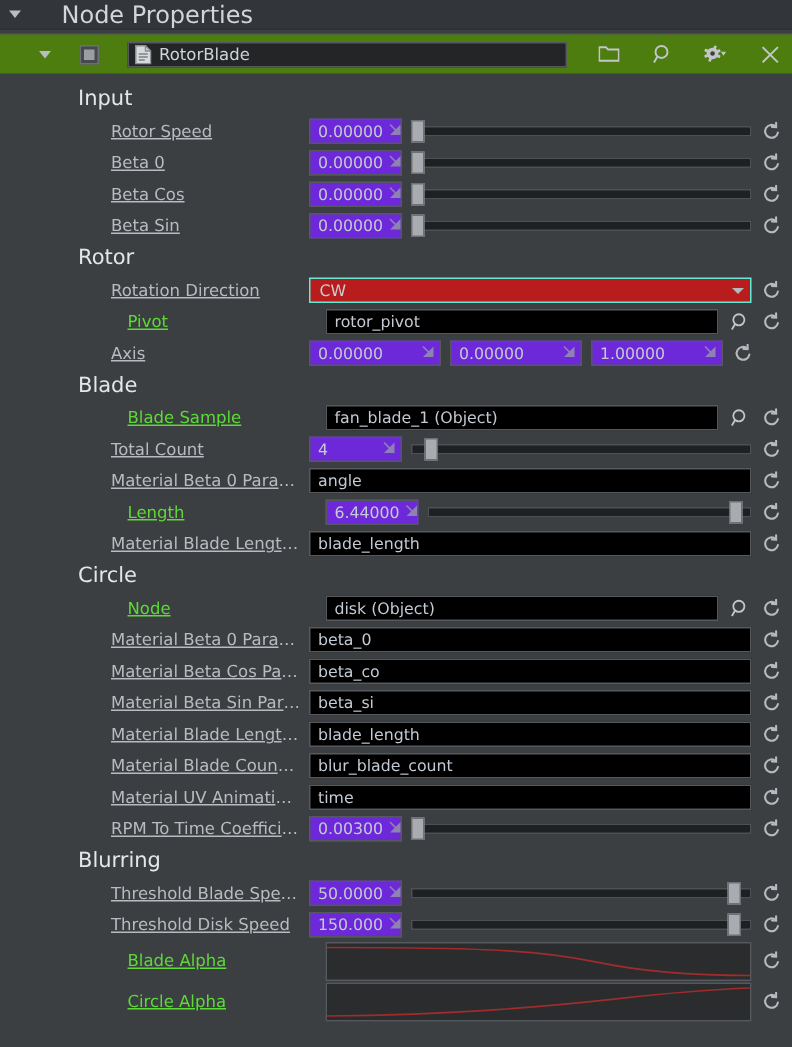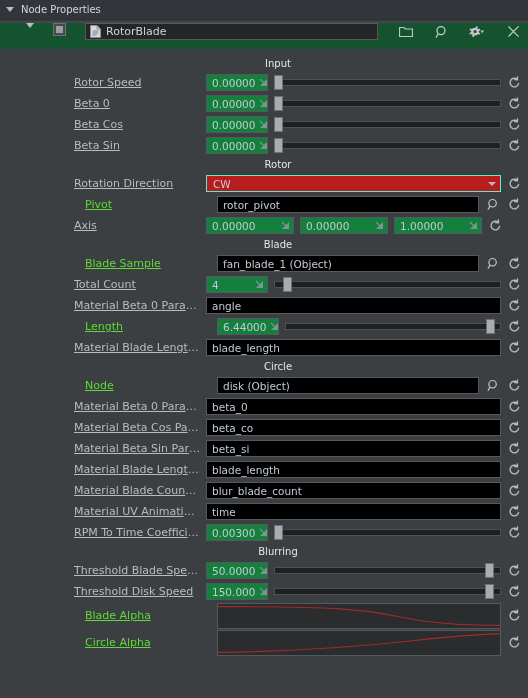--- a/index.html
+++ b/index.html
@@ -14,26 +14,26 @@
 
   
   .titlebar{
     height:19px;background:#32363a;display:flex;align-items:center;
     padding-left:6px;border-bottom:1px solid #2c3033;
   }
   .tri-down{
     width:0;height:0;border-left:4px solid transparent;border-right:4px solid transparent;
     border-top:5px solid #b9bdc1;margin-right:7px;
   }
-  .titlebar-label{color:#d2d6da;font-size:10px;}
+  .titlebar-label{color:#d2d6da;font-size:16px;margin-left:20px;}
 
   
   .nodebar{
-    height:26px;display:flex;align-items:flex-start;gap:19px;
-    padding:0 6px 0 26px;background:#14532d;
+    height:26px;display:flex;align-items:center;gap:19px;
+    padding:0 6px 0 26px;background:#4d7c0f;
     border-top:1px solid #4a4e52;margin-top:2px;
   }
   .nb-tri{
     width:0;height:0;border-left:4px solid transparent;border-right:4px solid transparent;
     border-top:5px solid #b9bdc1;
   }
   .nb-check{
     width:13px;height:13px;background:#46494d;border:1px solid #6c7074;
     display:flex;align-items:center;justify-content:center;box-sizing:border-box;
   }
@@ -43,34 +43,34 @@
     display:flex;align-items:center;gap:5px;padding:0 4px;box-sizing:border-box;
   }
   .doc-ico{width:11px;height:13px;position:relative;flex:none;}
   .doc-ico svg{display:block;}
   .node-name{color:#cfd4d9;font-size:11px;}
   .tb-ico{width:17px;height:17px;display:flex;align-items:center;justify-content:center;flex:none;}
 
   
   .body{padding:6px 0 0 0;}
   .section{
-    color:#e3e7ea;font-size:10px;padding:3px 0 3px 28px;text-align:center;
+    color:#e3e7ea;font-size:14px;padding:3px 0 3px 52px;
   }
   .row{height:21px;display:flex;align-items:center;}
   .label{
     width:206px;box-sizing:border-box;padding-left:74px;padding-right:6px;
     font-size:11px;color:#b8bcc0;white-space:nowrap;overflow:hidden;
     text-overflow:ellipsis;text-align:left;flex:none;text-decoration:underline;
   }
   .label.green{color:#5ed936;margin-left:11px;}
   .ctl{flex:1;display:flex;align-items:center;gap:6px;padding-right:6px;min-width:0;}
 
   
   .num{
-    height:17px;background:#15803d;border:1px solid #55585c;box-sizing:border-box;
+    height:17px;background:#6d28d9;border:1px solid #55585c;box-sizing:border-box;
     display:flex;align-items:center;justify-content:space-between;
     padding:0 3px 0 5px;color:#c3cad2;font-size:10.5px;flex:none;
   }
   .num .sp{flex:none;margin-left:4px;opacity:.75;}
   .num.w62{width:62px;}
   .num.w88{width:88px;}
 
   
   .txt{
     height:17px;background:#000000;border:1px solid #55585c;box-sizing:border-box;

